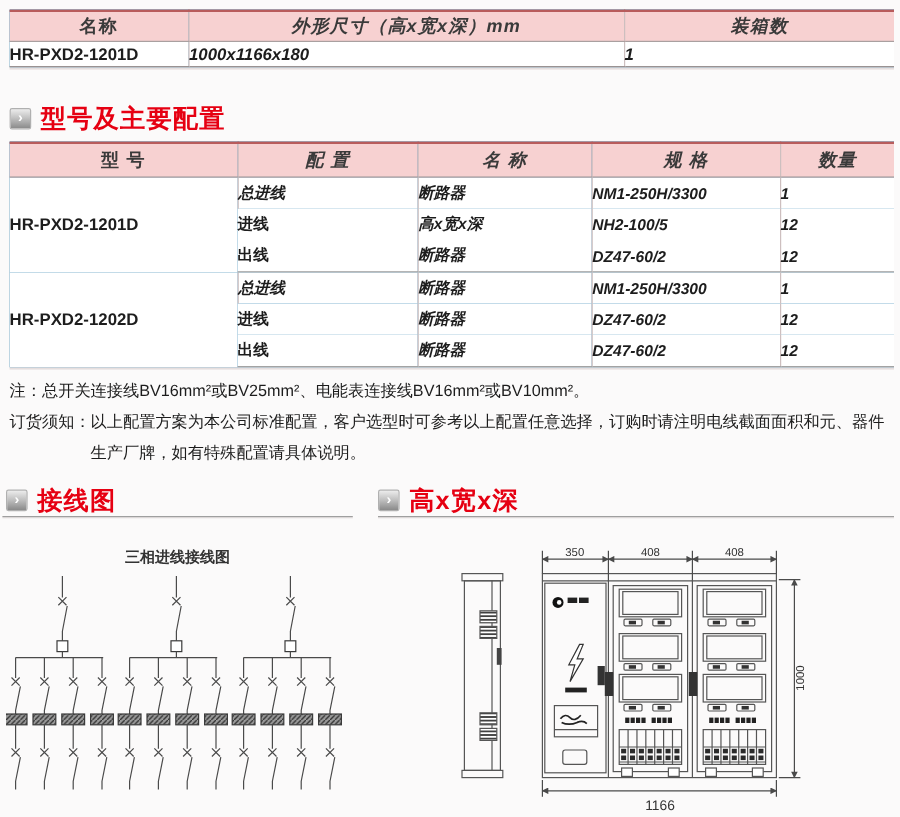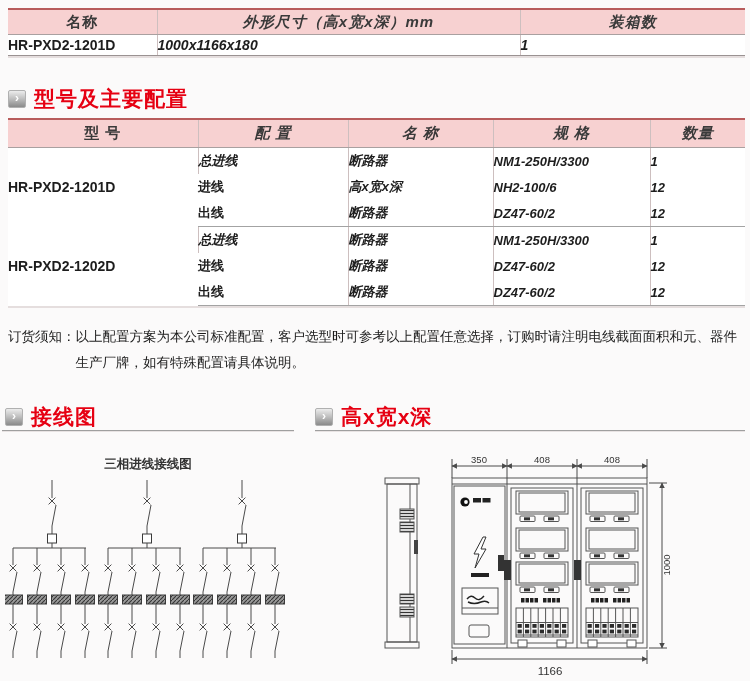--- a/index.html
+++ b/index.html
@@ -39,21 +39,21 @@
     width:16px;height:16px;border-radius:2px;flex:none;
     background:linear-gradient(180deg,#ececec 0%,#c2c2c2 45%,#8a8a8a 100%);
     border:1px solid #b0b0b0;color:#fff;font-size:12px;font-weight:bold;
     line-height:15px;text-align:center;
   }
   .sec h2{margin:0;font-size:21px;font-weight:bold;color:#e60012;letter-spacing:1px;}
   .rule{position:absolute;height:0;border-top:1px solid #9f9f9f;box-shadow:0 1px 0 #e8e3e3;}
 
   
   #notes{left:8px;top:313px;width:737px;font-size:13.5px;line-height:26px;color:#1c1c1c;}
-  #notes .order{display:flex;margin-top:11px;}
+  #notes .order{display:flex;}
   #notes .lbl{white-space:nowrap;flex:none;}
 
   
   #wiring-svg{left:5px;top:437px;}
   #install-svg{left:315px;top:437px;}
   svg text{font-family:"Liberation Sans","DejaVu Sans",sans-serif;fill:#333;}
 </style>
 </head>
 <body>
 
@@ -105,21 +105,21 @@
     <tr>
       <td class="model" rowspan="3">HR-PXD2-1201D</td>
       <td>总进线</td>
       <td>断路器</td>
       <td>NM1-250H/3300</td>
       <td>1</td>
     </tr>
     <tr>
       <td>进线</td>
       <td>高x宽x深</td>
-      <td>NH2-100/6</td>
+      <td>NH2-100/5</td>
       <td>12</td>
     </tr>
     <tr class="group-end">
       <td>出线</td>
       <td>断路器</td>
       <td>DZ47-60/2</td>
       <td>12</td>
     </tr>
     <tr>
       <td class="model" rowspan="3">HR-PXD2-1202D</td>
@@ -137,20 +137,21 @@
     <tr class="group-end">
       <td>出线</td>
       <td>断路器</td>
       <td>DZ47-60/2</td>
       <td>12</td>
     </tr>
   </tbody>
 </table>
 
 <div class="abs" id="notes">
+  <div>注：总开关连接线BV16mm²或BV25mm²、电能表连接线BV16mm²或BV10mm²。</div>
   <div class="order">
     <span class="lbl">订货须知：</span>
     <span>以上配置方案为本公司标准配置，客户选型时可参考以上配置任意选择，订购时请注明电线截面面积和元、器件生产厂牌，如有特殊配置请具体说明。</span>
   </div>
 </div>
 
 <div class="sec" id="sec-wiring" style="left:5px;top:403px;">
   <span class="chev">›</span>
   <h2>接线图</h2>
 </div>

